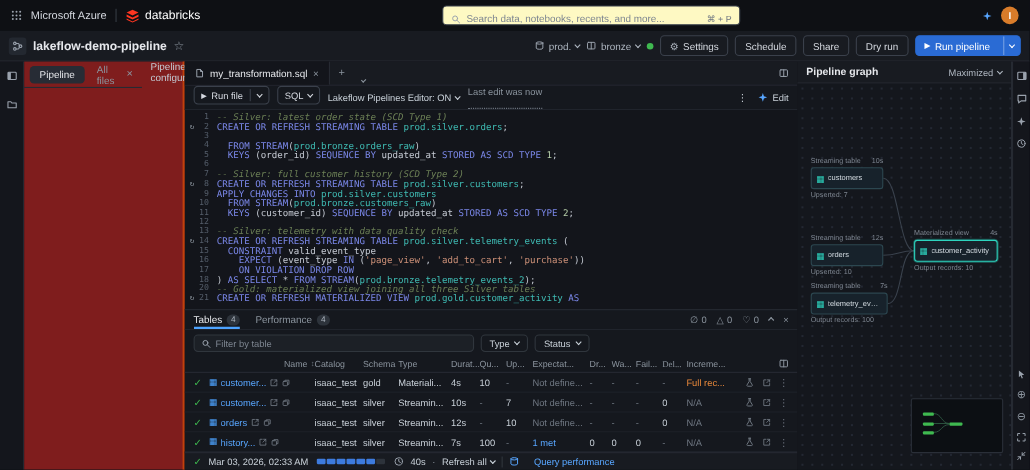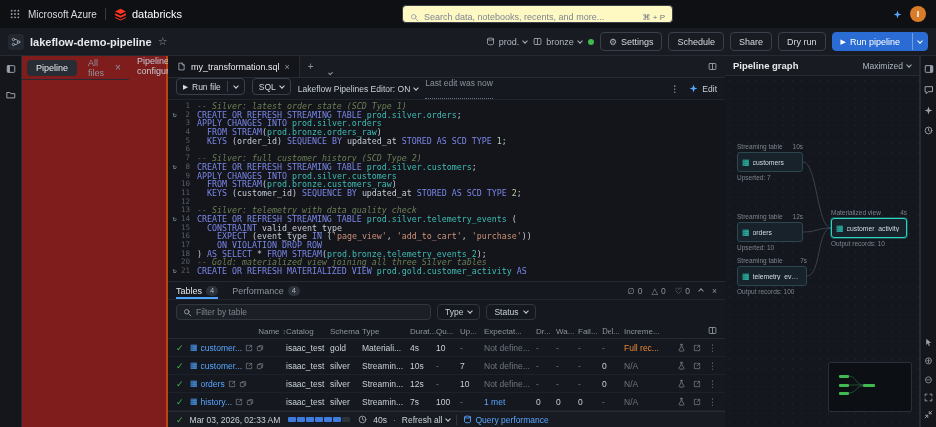--- a/index.html
+++ b/index.html
@@ -103,21 +103,21 @@
 .c-orange{color:#e8883a}
 .c-info{color:#58a6ff}
 .acts{justify-content:flex-end;gap:7px;color:#8b949e}
 .kb{font-size:9px}
 .bfoot{height:16px;display:flex;align-items:center;gap:6px;padding:0 8px;border-top:1px solid #262a32;font-size:8.5px;color:#c9d1d9;background:#181b21}
 .okgreen{color:#3fb950;font-size:9px}
 .prog{display:flex;gap:1px;margin:0 2px}
 .prog i{width:8px;height:5px;background:#3d7bde;border-radius:1px}
 .prog i.off{background:#2d333b}
 .mut{color:#8b949e}
-.qperf{color:#58a6ff;display:flex;align-items:center;gap:3px}
+.qperf{color:#58a6ff;display:flex;align-items:center;gap:13px}
 .vdiv{width:1px;height:10px;background:#30363d}
 
 .graphpanel{width:195px;background:#16191f;display:flex;flex-direction:column;border-right:1px solid #262a32}
 .gp-head{height:20px;flex:0 0 20px;display:flex;align-items:center;justify-content:space-between;padding:0 8px;border-bottom:1px solid #262a32;background:#181b21}
 .gp-title{font-weight:bold;font-size:9.5px;color:#e6e8ec}
 .gp-mode{display:flex;align-items:center;gap:4px;color:#aeb6c0;font-size:8.5px}
 .gcanvas{position:relative;flex:1;background-color:#14171d;background-image:radial-gradient(#232833 0.8px,transparent 0.8px);background-size:9px 9px;overflow:hidden}
 .edges{position:absolute;inset:0;width:100%;height:100%}
 .edges path{stroke:#3a424d;fill:none;stroke-width:1}
 .gnode{position:absolute}
@@ -362,21 +362,21 @@
                   <path d="M6 0.8 L7.3 4.7 L11.2 6 L7.3 7.3 L6 11.2 L4.7 7.3 L0.8 6 L4.7 4.7 z"></path>
                 </svg>
               </span>
             <span>Edit</span>
           </span>
         </span>
       </div>
       <div class="code">
           <div class="cl"><span class="cg"></span><span class="cn">1</span><span class="cc"><span class="tk-cm">-- Silver: latest order state (SCD Type 1)</span></span></div>
           <div class="cl"><span class="cg">↻</span><span class="cn">2</span><span class="cc"><span class="tk-kw">CREATE OR REFRESH STREAMING TABLE </span><span class="tk-id">prod.silver.orders</span><span class="tk-pl">;</span></span></div>
-          <div class="cl"><span class="cg"></span><span class="cn">3</span><span class="cc"><span class="tk-kw">APPLY CHANGES INTO </span><span class="tk-id">prod.silver.orders</span></span></div>
+          <div class="cl"><span class="cg"></span><span class="cn">3</span></div>
           <div class="cl"><span class="cg"></span><span class="cn">4</span><span class="cc"><span class="tk-pl">  </span><span class="tk-kw">FROM STREAM</span><span class="tk-pl">(</span><span class="tk-id">prod.bronze.orders_raw</span><span class="tk-pl">)</span></span></div>
           <div class="cl"><span class="cg"></span><span class="cn">5</span><span class="cc"><span class="tk-pl">  </span><span class="tk-kw">KEYS </span><span class="tk-pl">(order_id) </span><span class="tk-kw">SEQUENCE BY </span><span class="tk-pl">updated_at </span><span class="tk-kw">STORED AS SCD TYPE </span><span class="tk-num">1</span><span class="tk-pl">;</span></span></div>
           <div class="cl"><span class="cg"></span><span class="cn">6</span><span class="cc"></span></div>
           <div class="cl"><span class="cg"></span><span class="cn">7</span><span class="cc"><span class="tk-cm">-- Silver: full customer history (SCD Type 2)</span></span></div>
           <div class="cl"><span class="cg">↻</span><span class="cn">8</span><span class="cc"><span class="tk-kw">CREATE OR REFRESH STREAMING TABLE </span><span class="tk-id">prod.silver.customers</span><span class="tk-pl">;</span></span></div>
           <div class="cl"><span class="cg"></span><span class="cn">9</span><span class="cc"><span class="tk-kw">APPLY CHANGES INTO </span><span class="tk-id">prod.silver.customers</span></span></div>
           <div class="cl"><span class="cg"></span><span class="cn">10</span><span class="cc"><span class="tk-pl">  </span><span class="tk-kw">FROM STREAM</span><span class="tk-pl">(</span><span class="tk-id">prod.bronze.customers_raw</span><span class="tk-pl">)</span></span></div>
           <div class="cl"><span class="cg"></span><span class="cn">11</span><span class="cc"><span class="tk-pl">  </span><span class="tk-kw">KEYS </span><span class="tk-pl">(customer_id) </span><span class="tk-kw">SEQUENCE BY </span><span class="tk-pl">updated_at </span><span class="tk-kw">STORED AS SCD TYPE </span><span class="tk-num">2</span><span class="tk-pl">;</span></span></div>
           <div class="cl"><span class="cg"></span><span class="cn">12</span><span class="cc"></span></div>
           <div class="cl"><span class="cg"></span><span class="cn">13</span><span class="cc"><span class="tk-cm">-- Silver: telemetry with data quality check</span></span></div>

